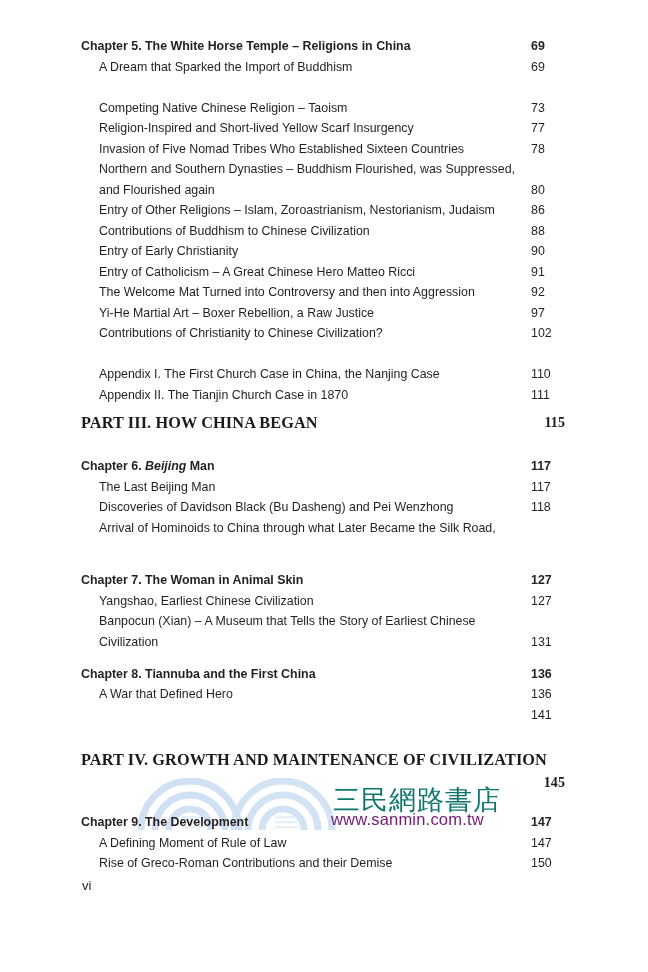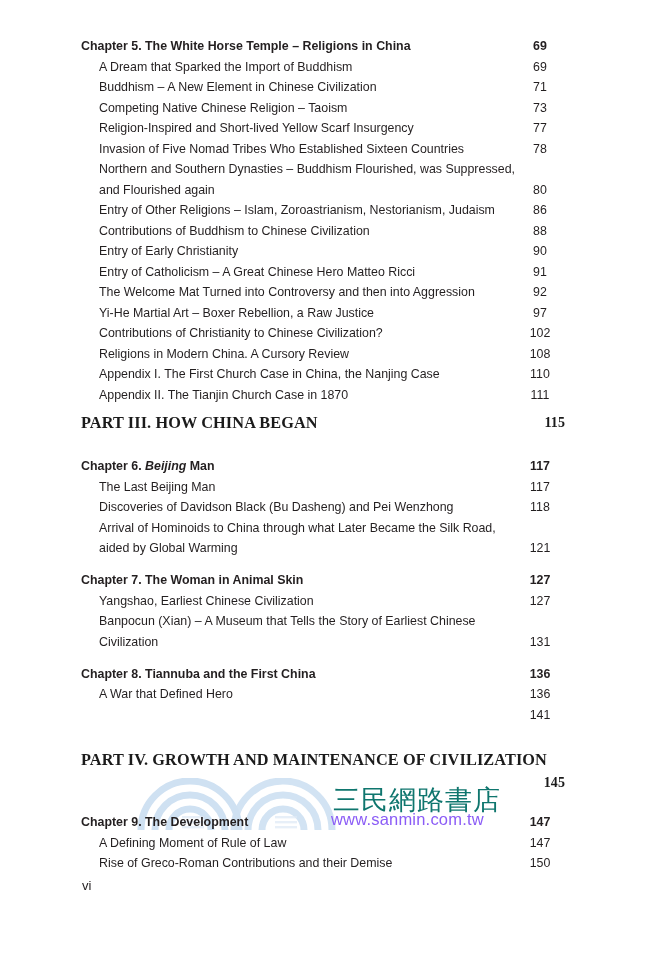--- a/index.html
+++ b/index.html
@@ -49,21 +49,21 @@
     color: #0f766e;
     white-space: nowrap;
   }
   #wm-url {
     position: absolute;
     left: 331px;
     top: 48px;
     font-family: "Liberation Sans", sans-serif;
     font-size: 16.5px;
     letter-spacing: 0.2px;
-    color: #8b5cf6;
+    color: #701a75;
     white-space: nowrap;
   }
 
   
   #content {
     position: absolute;
     left: 0; top: 0;
     width: 544px; height: 972px;
     z-index: 2;
   }
@@ -75,23 +75,23 @@
     font-size: 12.4px;
     line-height: 20.5px;
     color: #231f20;
   }
   .row .txt {
     display: block;
     width: 425px;
   }
   .row .pg {
     position: absolute;
-    right: 8px;
+    right: 0;
     top: 0;
-    text-align: center;
+    text-align: left;
     width: 34px;
   }
   
   .chapter { font-weight: bold; }
   .chapter .pg { font-weight: bold; }
   
   .sub { left: 99px; width: 466px; }
   .sub .txt { width: 412px; }
 
   
@@ -165,24 +165,20 @@
 
     <div class="row chapter" style="top:36px">
       <span class="txt">Chapter 5. The White Horse Temple – Religions in China</span>
       <span class="pg">69</span>
     </div>
 
     <div class="row sub" style="top:56.5px">
       <span class="txt">A Dream that Sparked the Import of Buddhism</span>
       <span class="pg">69</span>
     </div>
-    <div class="row sub" style="top:77px">
-      <span class="txt">Buddhism – A New Element in Chinese Civilization</span>
-      <span class="pg">71</span>
-    </div>
     <div class="row sub" style="top:97.5px">
       <span class="txt">Competing Native Chinese Religion – Taoism</span>
       <span class="pg">73</span>
     </div>
     <div class="row sub" style="top:118px">
       <span class="txt">Religion-Inspired and Short-lived Yellow Scarf Insurgency</span>
       <span class="pg">77</span>
     </div>
     <div class="row sub" style="top:138.5px">
       <span class="txt">Invasion of Five Nomad Tribes Who Established Sixteen Countries</span>
@@ -218,24 +214,20 @@
       <span class="pg">92</span>
     </div>
     <div class="row sub" style="top:302.5px">
       <span class="txt">Yi-He Martial Art – Boxer Rebellion, a Raw Justice</span>
       <span class="pg">97</span>
     </div>
     <div class="row sub" style="top:323px">
       <span class="txt">Contributions of Christianity to Chinese Civilization?</span>
       <span class="pg">102</span>
     </div>
-    <div class="row sub" style="top:343.5px">
-      <span class="txt">Religions in Modern China. A Cursory Review</span>
-      <span class="pg">108</span>
-    </div>
     <div class="row sub" style="top:364px">
       <span class="txt">Appendix I. The First Church Case in China, the Nanjing Case</span>
       <span class="pg">110</span>
     </div>
     <div class="row sub" style="top:384.5px">
       <span class="txt">Appendix II. The Tianjin Church Case in 1870</span>
       <span class="pg">111</span>
     </div>
 
     <div class="part" style="top:411px">
@@ -251,24 +243,20 @@
       <span class="txt">The Last Beijing Man</span>
       <span class="pg">117</span>
     </div>
     <div class="row sub" style="top:497px">
       <span class="txt">Discoveries of Davidson Black (Bu Dasheng) and Pei Wenzhong</span>
       <span class="pg">118</span>
     </div>
     <div class="row sub" style="top:517.5px">
       <span class="txt" style="width:466px">Arrival of Hominoids to China through what Later Became the Silk Road,</span>
     </div>
-    <div class="row sub" style="top:538px">
-      <span class="txt">aided by Global Warming</span>
-      <span class="pg">121</span>
-    </div>
 
     <div class="row chapter" style="top:570px">
       <span class="txt">Chapter 7. The Woman in Animal Skin</span>
       <span class="pg">127</span>
     </div>
     <div class="row sub" style="top:590.5px">
       <span class="txt">Yangshao, Earliest Chinese Civilization</span>
       <span class="pg">127</span>
     </div>
     <div class="row sub" style="top:611px">

